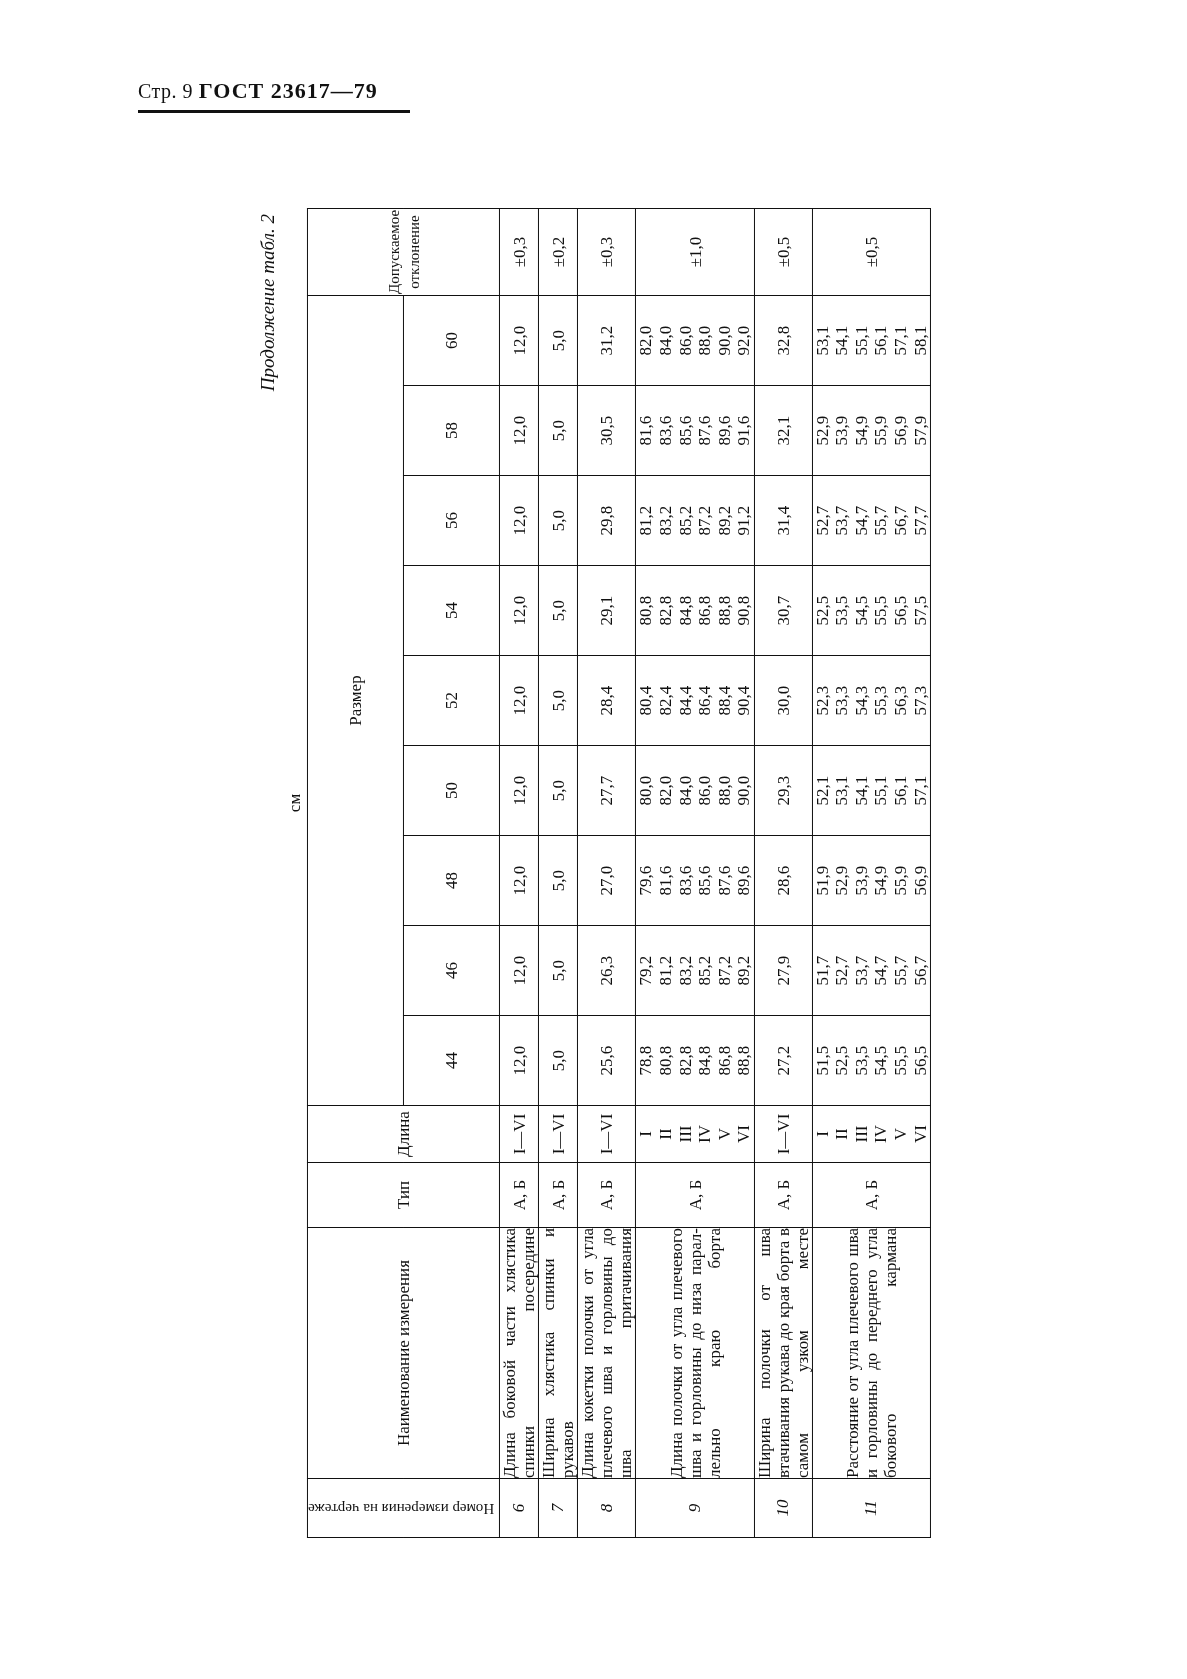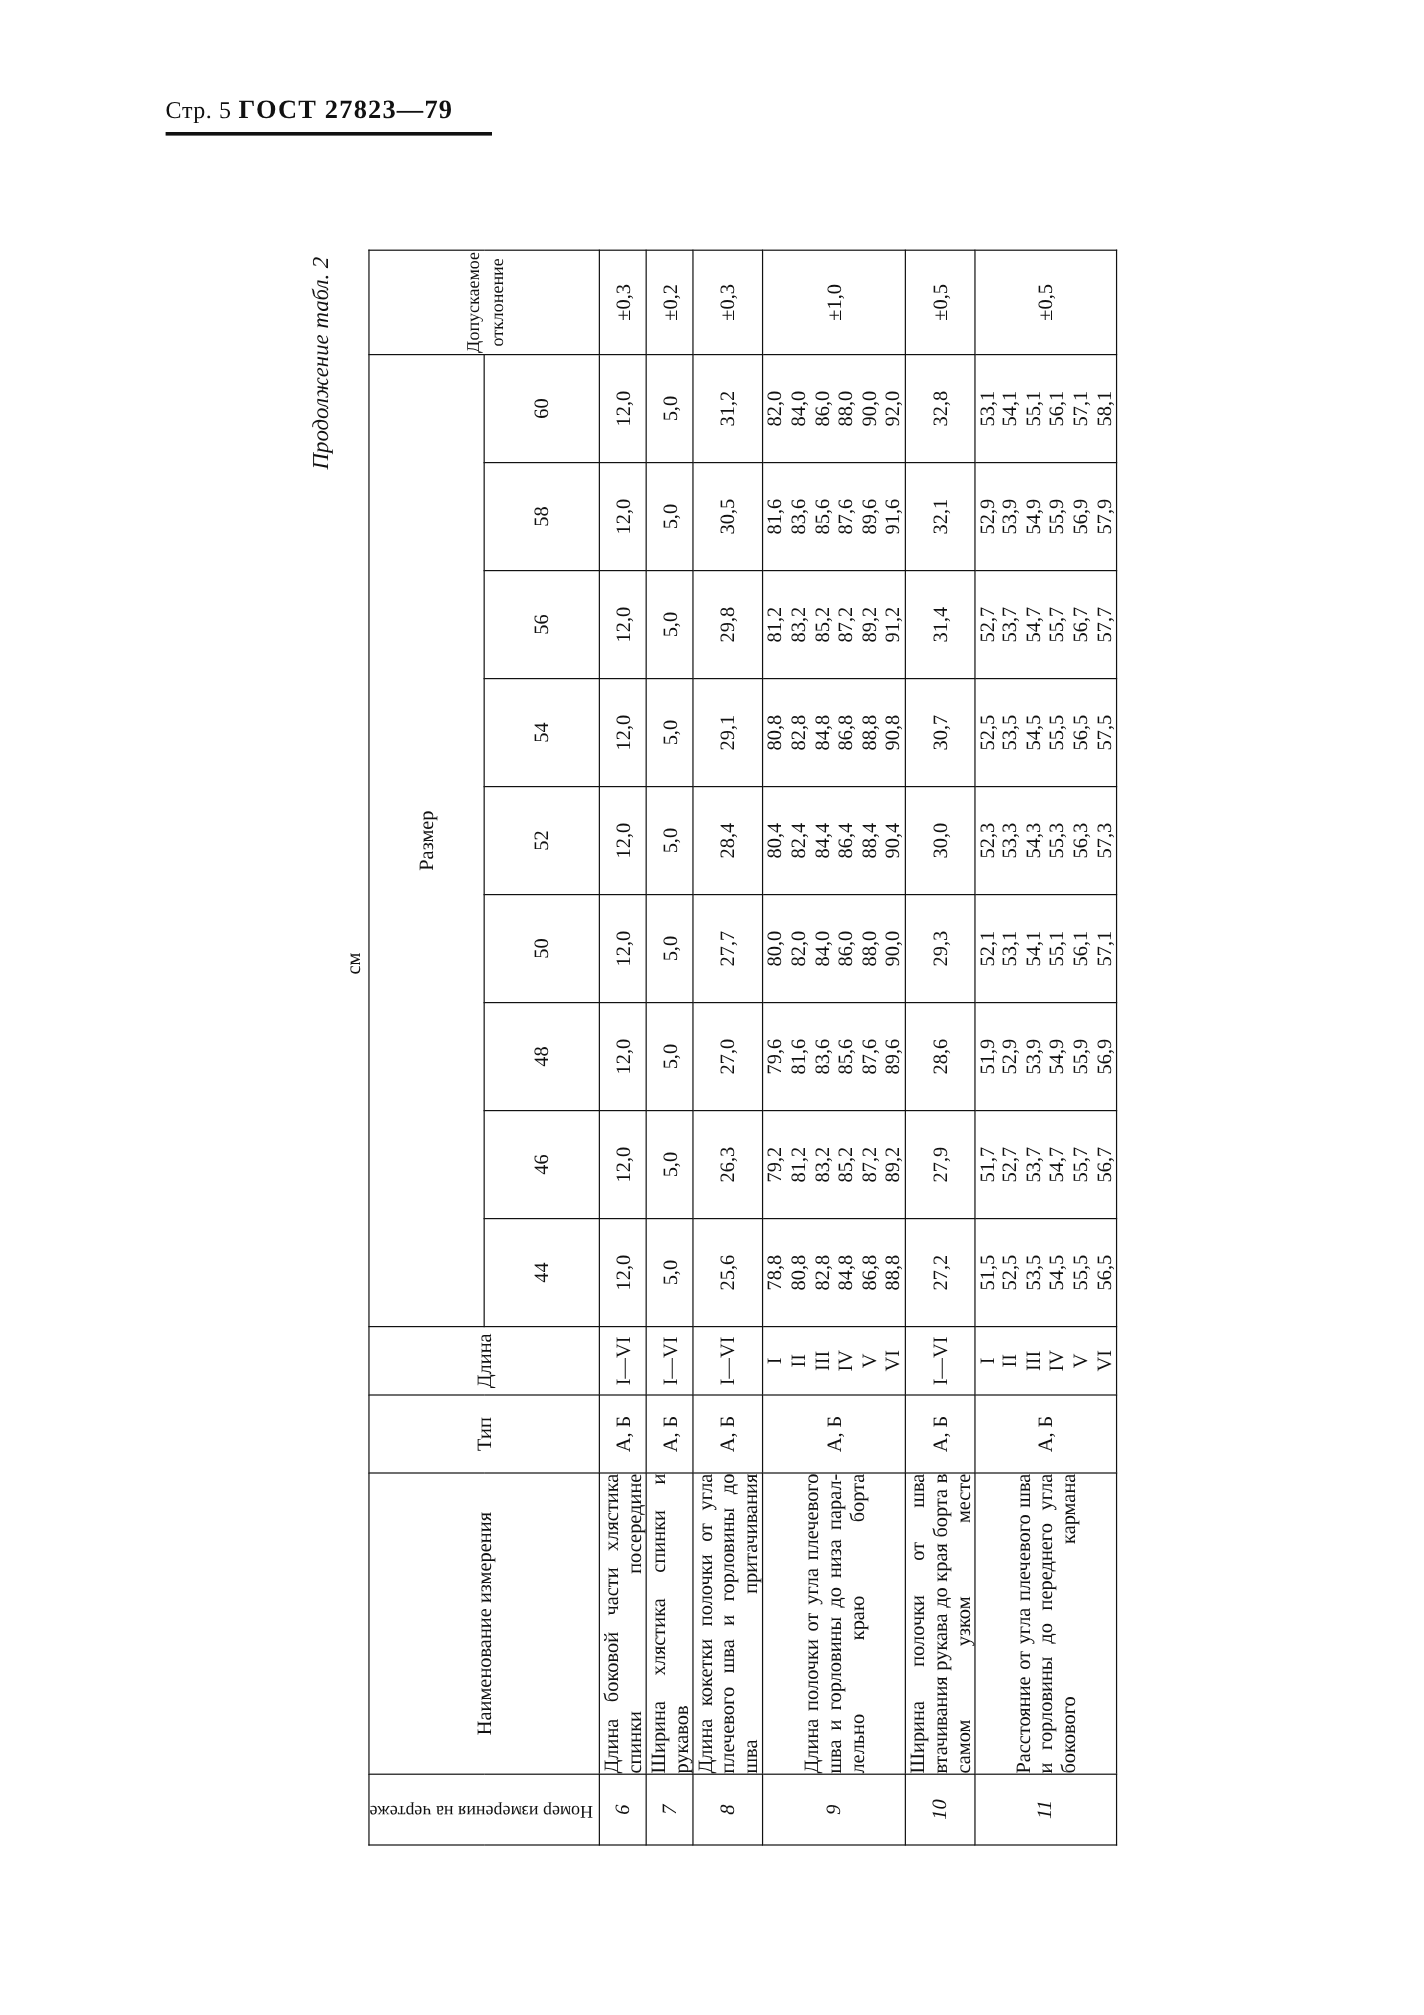--- a/index.html
+++ b/index.html
@@ -129,22 +129,22 @@
   .rows-tall td { height: 108px; }
 
   
   .grp-size { text-align: center; font-size: 17px; }
   .hdr-small { font-size: 15px; line-height: 1.05; }
 </style>
 </head>
 <body>
 
 <div class="page-header">
-  <span class="pg">Стр. 5</span>
-  <span class="std">ГОСТ 27823—79</span>
+  <span class="pg">Стр. 9</span>
+  <span class="std">ГОСТ 23617—79</span>
 </div>
 <div class="header-rule"></div>
 
 <div id="table-rotator">
   <div class="tbl-outer">
 
     <div class="contd">Продолжение табл. 2</div>
     <div class="unit">см</div>
 
     <table class="main">

